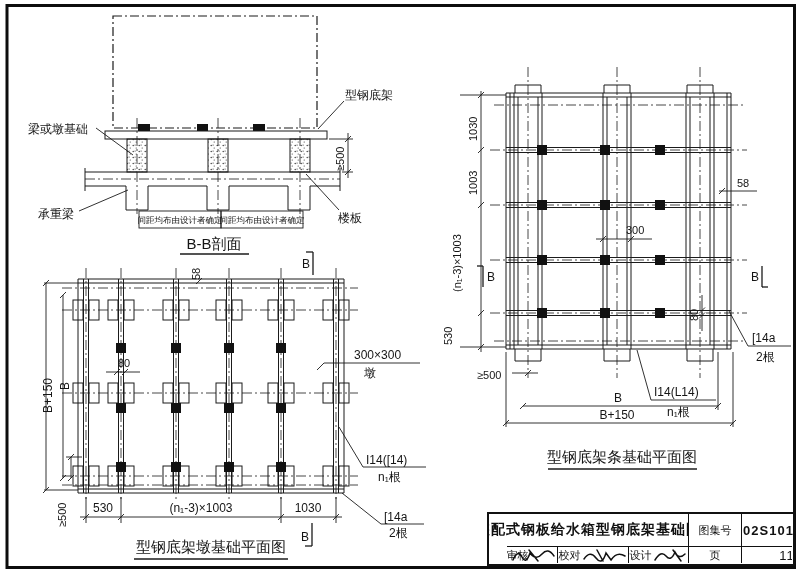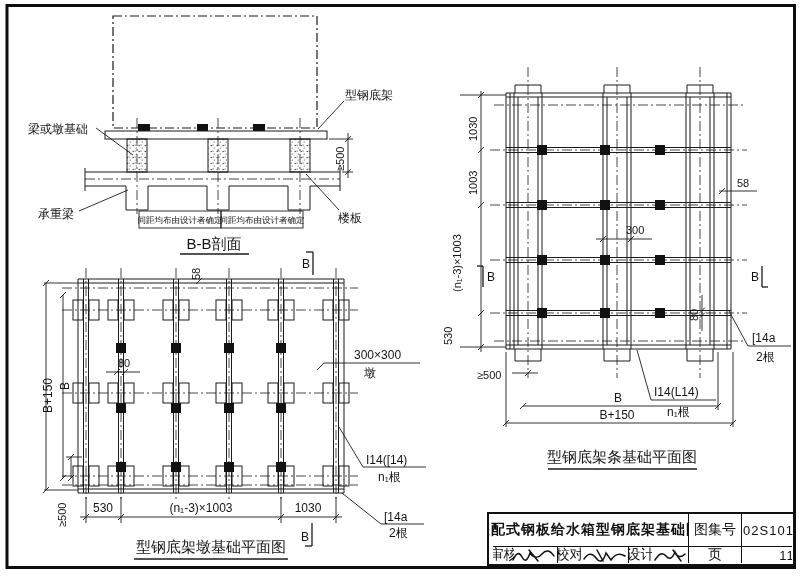--- a/index.html
+++ b/index.html
@@ -7,21 +7,21 @@
          font-family:"Liberation Sans","DejaVu Sans",sans-serif;}
   svg{position:absolute;left:0;top:0;}
   svg text{font-family:"Liberation Sans","DejaVu Sans",sans-serif;fill:#151515;stroke:none;}
   .tb{position:absolute;left:487px;top:512px;width:308px;height:54px;border:2.5px solid #111;
       box-sizing:border-box;background:#fff;}
   .tb .cell{position:absolute;box-sizing:border-box;display:flex;align-items:center;justify-content:center;
       color:#111;overflow:hidden;white-space:nowrap;}
   .vline{border-left:1.5px solid #111;}
   .tb .row2{border-top:1.5px solid #111;}
   .maintitle{font-size:14px;font-weight:bold;letter-spacing:1px;}
-  .small{font-size:14px;}
+  .small{font-size:11px;}
   .num{font-size:13px;letter-spacing:1px;}
   .sig svg{position:static;}
 </style>
 </head>
 <body>
 
 <div id="sheet">
 
 <svg width="807" height="579" viewBox="0 0 807 579">
   <defs>
@@ -394,23 +394,23 @@
     <text x="654" y="396" font-size="12">I14(L14)</text>
     <text x="667" y="416" font-size="12">n₁根</text>
     <text x="622" y="462" font-size="15" text-anchor="middle">型钢底架条基础平面图</text>
   </g>
 </svg>
 
 <div class="tb">
 
   <div class="cell maintitle" style="left:0;top:0;width:199px;height:32px;">装配式钢板给水箱型钢底架基础图</div>
   <div class="cell small vline" style="left:199px;top:0;width:53px;height:32px;">图集号</div>
-  <div class="cell num vline" style="left:252px;top:0;width:54px;height:32px;">02S101</div>
-
-  <div class="cell small row2" style="left:4px;top:32px;width:21px;height:17px;">审核</div>
+  <div class="cell num vline" style="left:252px;top:0;width:54px;height:32px;font-weight:bold;">02S101</div>
+
+  <div class="cell small row2" style="left:18px;top:32px;width:21px;height:17px;">审核</div>
   <div class="cell row2 sig" style="left:21px;top:32px;width:47px;height:17px;">
     <svg width="45" height="15" viewBox="0 0 45 15">
           <path d="M2 12 Q7 1 11 9 T19 5 Q25 13 31 6 T43 8 M18 2 L27 13" fill="none" stroke="#111" stroke-width="1.5" stroke-linecap="round"></path>
         </svg>
   </div>
   <div class="cell small row2 vline" style="left:68px;top:32px;width:24px;height:17px;font-family:Liberation Serif, serif;">校对</div>
   <div class="cell row2 sig" style="left:92px;top:32px;width:47px;height:17px;">
     <svg width="45" height="15" viewBox="0 0 45 15">
           <path d="M2 11 Q8 2 14 10 T24 5 L29 12 Q35 3 43 8 M15 2 L21 13" fill="none" stroke="#111" stroke-width="1.5" stroke-linecap="round"></path>
         </svg>

